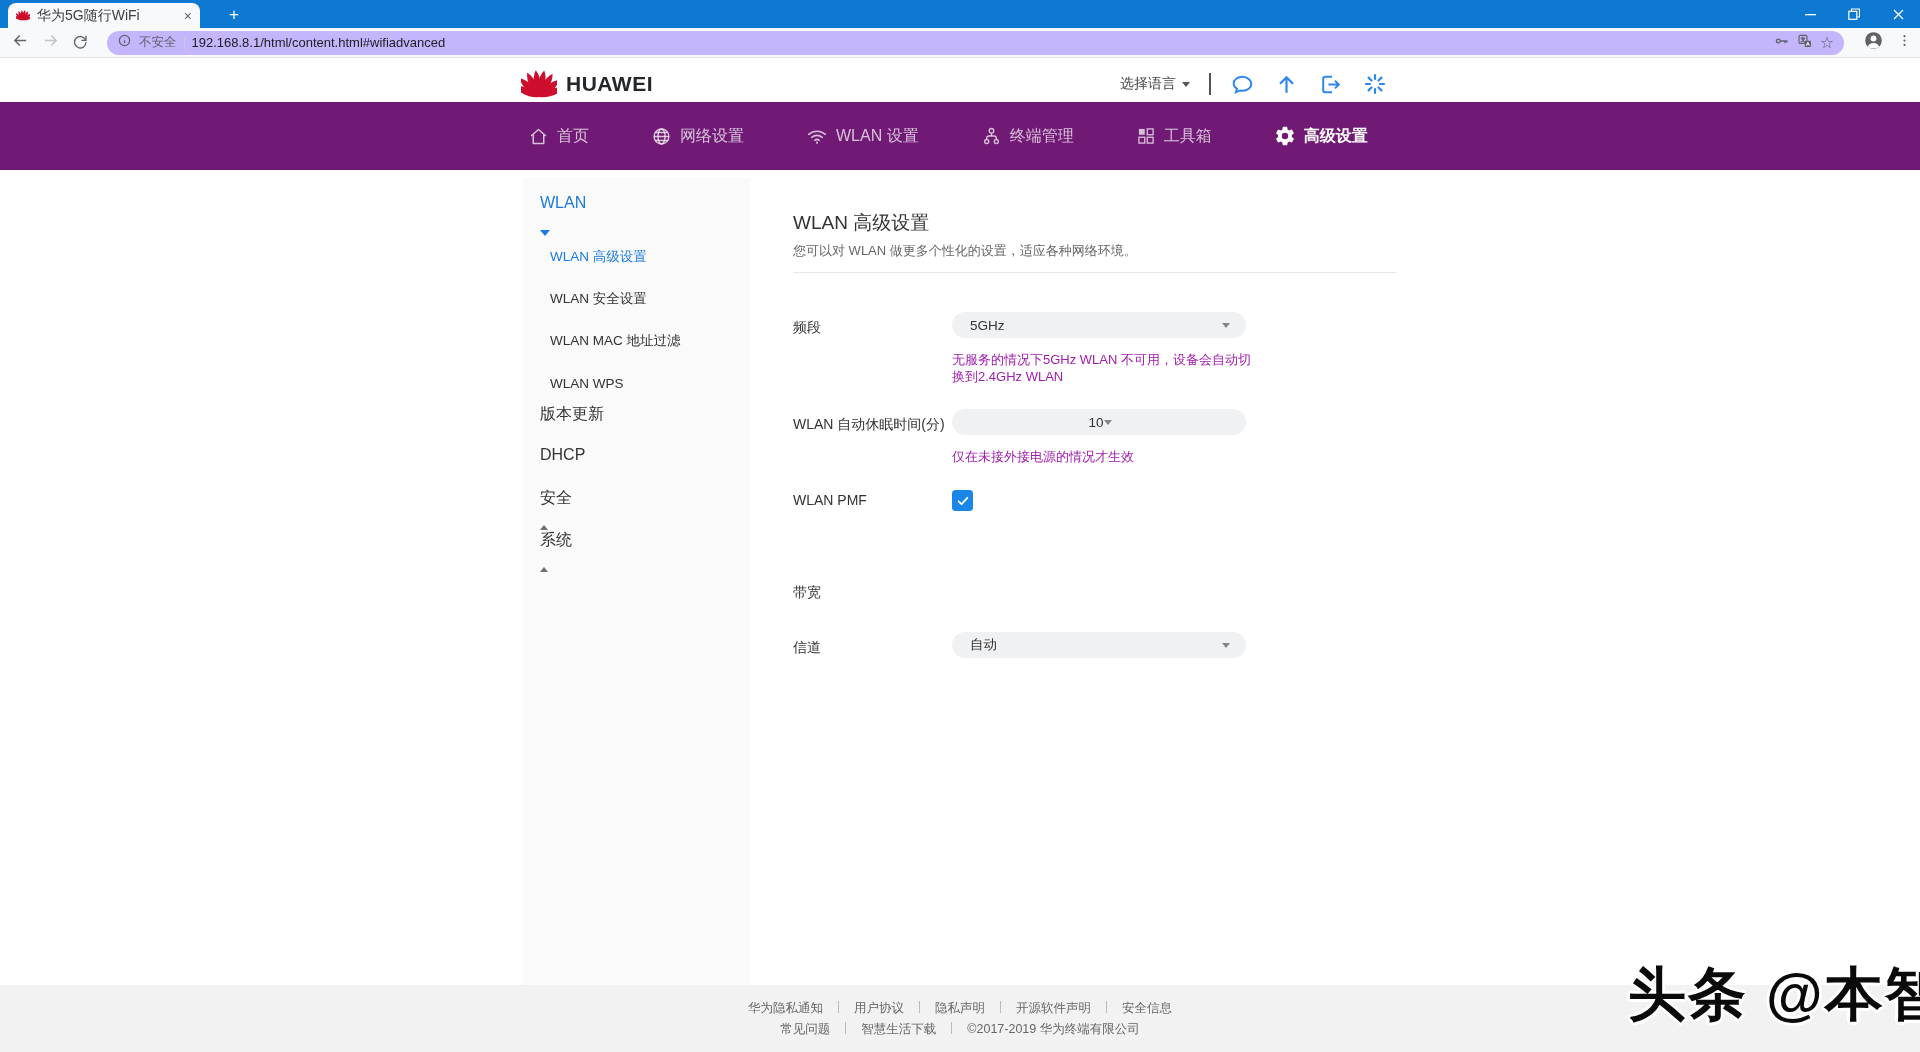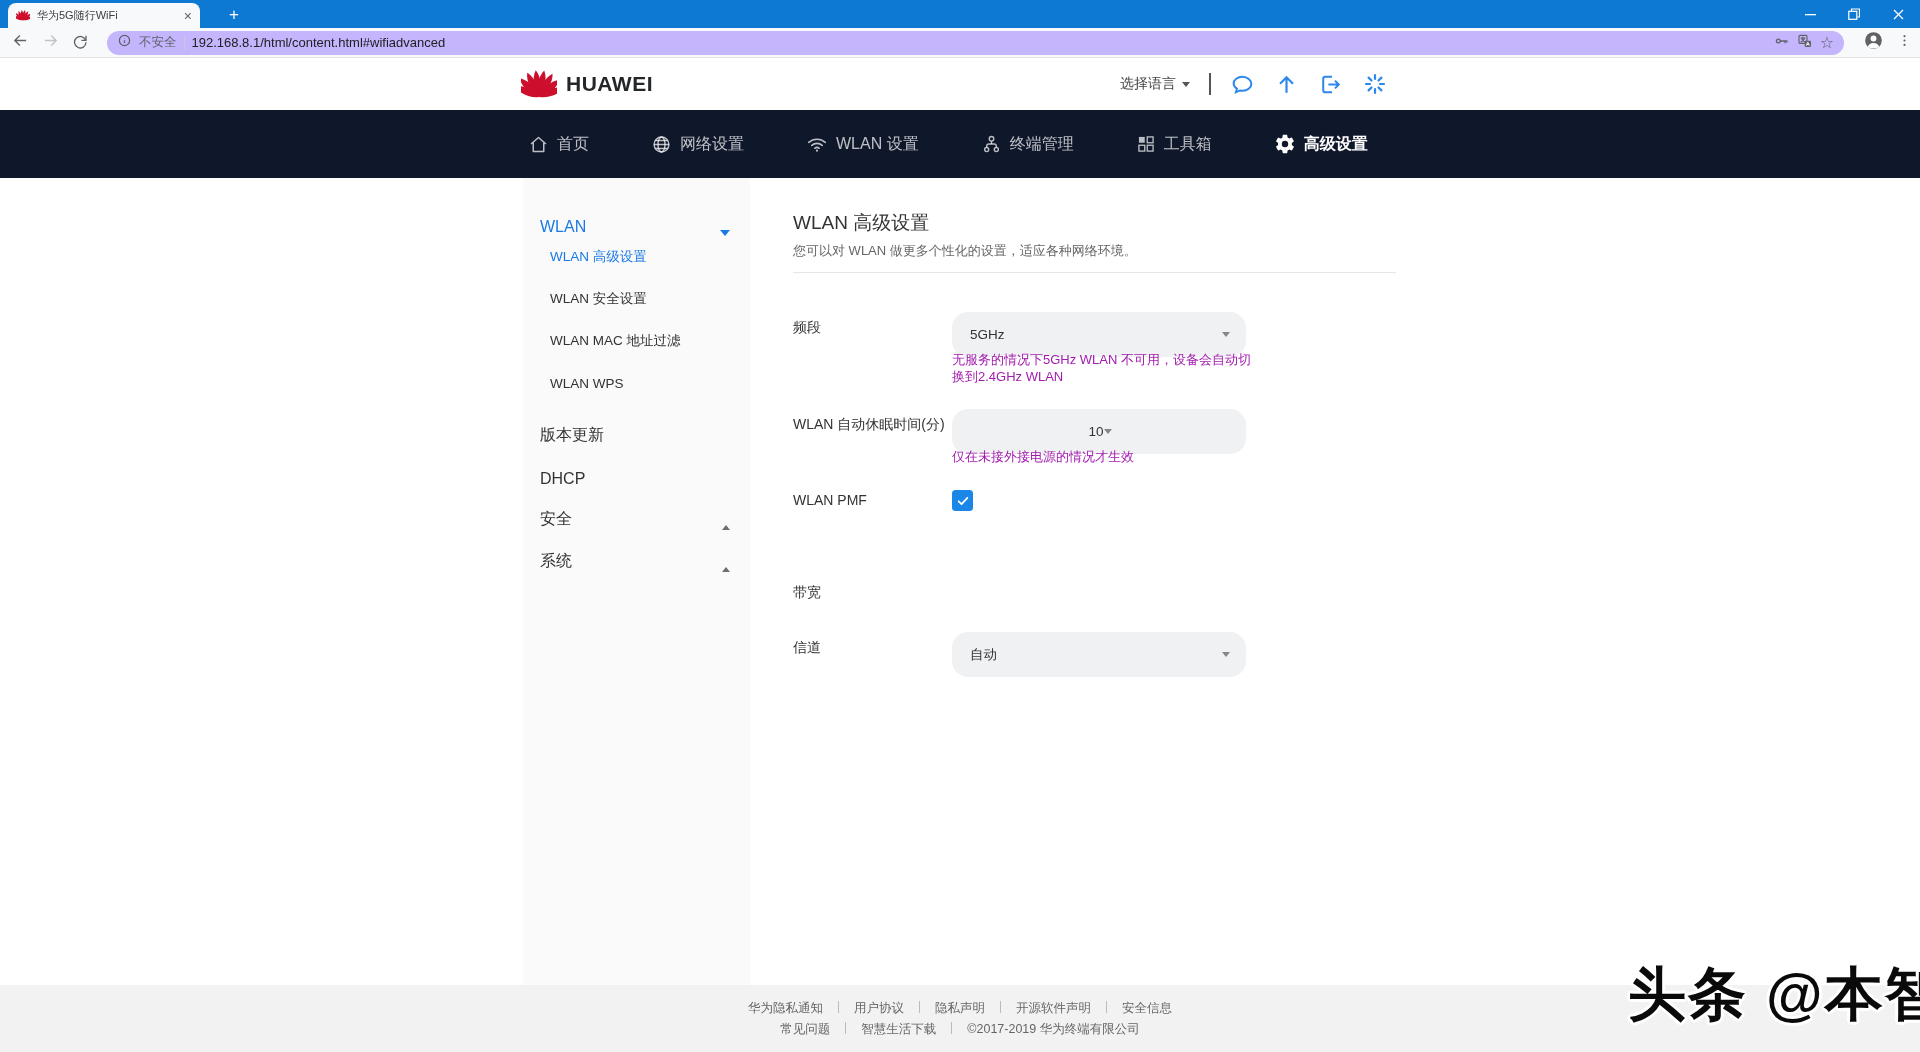--- a/index.html
+++ b/index.html
@@ -2,21 +2,21 @@
 <html><head>
 <meta charset="utf-8">
 <style>
   html,body{margin:0;padding:0;background:#fff;}
   .screen{position:relative;width:1920px;height:1052px;overflow:hidden;
     font-family:"Liberation Sans","DejaVu Sans",sans-serif;color:#333;}
   
   .titlebar{position:absolute;left:0;top:0;width:1920px;height:28px;background:#0e79d2;}
   .tab{position:absolute;left:8px;top:3px;width:192px;height:25px;background:#f8f9fa;
     border-radius:8px 8px 0 0;display:flex;align-items:center;padding:0 8px;box-sizing:border-box;gap:7px;}
-  .tab-title{flex:1;font-size:11px;color:#3c4043;white-space:nowrap;overflow:hidden;text-overflow:ellipsis;}
+  .tab-title{flex:1;font-size:14px;color:#3c4043;white-space:nowrap;overflow:hidden;text-overflow:ellipsis;}
   .tab-close{font-size:14px;color:#5f6368;line-height:1;}
   .newtab{position:absolute;left:220px;top:4px;width:28px;height:21px;display:flex;align-items:center;
     justify-content:center;color:#fff;font-size:17px;font-weight:400;}
   .win-controls{position:absolute;right:0;top:0;height:28px;display:flex;}
   .win-btn{width:44px;height:28px;display:flex;align-items:center;justify-content:center;color:#fff;}
   .toolbar{position:absolute;left:0;top:28px;width:1920px;height:30px;background:#f8f9fa;
     border-bottom:1px solid #dfe1e5;display:flex;align-items:center;box-sizing:border-box;padding:0 8px 0 12px;gap:13px;}
   .urlbar{flex:1;height:24px;background:#c4b5fd;border-radius:12px;display:flex;align-items:center;
     padding:0 10px;gap:7px;box-sizing:border-box;margin:0 6px;}
   .security-text{font-size:12.5px;color:#5f6368;white-space:nowrap;}
@@ -27,43 +27,43 @@
   .page{position:absolute;left:0;top:58px;width:1920px;height:994px;background:#fff;}
   .site-header{position:absolute;left:0;top:0;width:1920px;height:52px;background:#fff;}
   .logo{position:absolute;left:521px;top:7px;display:flex;align-items:center;gap:9px;}
   .brand{font-size:21px;font-weight:bold;color:#24272a;letter-spacing:.5px;}
   .header-right{position:absolute;left:1120px;top:10px;height:32px;display:flex;align-items:center;gap:19px;}
   .lang{display:flex;align-items:center;gap:6px;font-size:14px;color:#444;}
   .lang-caret{width:0;height:0;border-left:4px solid transparent;border-right:4px solid transparent;border-top:5px solid #555;}
   .hdr-sep{width:2px;height:22px;background:#555;}
   .hicon{width:25px;height:25px;display:flex;align-items:center;justify-content:center;}
   
-  .navbar{position:absolute;left:0;top:52px;width:1920px;height:68px;background:#0f172a;
+  .navbar{position:absolute;left:0;top:44px;width:1920px;height:68px;background:#701a75;
     display:flex;align-items:center;box-sizing:border-box;padding-left:528px;gap:62px;}
   .nav-item{display:flex;align-items:center;gap:8px;font-size:16px;color:rgba(255,255,255,.72);white-space:nowrap;}
   .nav-item svg{display:block;}
   .nav-item.active{color:#fff;font-weight:bold;}
   
   .body{position:absolute;left:0;top:120px;width:1920px;height:807px;background:#fff;}
   .sidebar{position:absolute;left:523px;top:0;width:227px;height:807px;background:#fafafa;
     box-sizing:border-box;padding-top:16px;}
-  .side-row{height:42px;display:flex;align-items:flex-end;justify-content:space-between;
-    padding:0 20px 0 17px;font-size:16px;color:#333;}
+  .side-row{height:42px;display:flex;align-items:flex-start;justify-content:space-between;
+    padding:0 20px 0 17px;font-size:16px;color:#333;flex-direction:column;}
   .side-row.blue{color:#1a7ae6;}
   .side-sub{height:42px;display:flex;align-items:center;padding-left:27px;font-size:13.5px;color:#333;}
   .side-sub.active{color:#1a7ae6;}
   .tri-down{width:0;height:0;border-left:5px solid transparent;border-right:5px solid transparent;border-top:6px solid #1a7ae6;}
   .tri-up{width:0;height:0;border-left:4.5px solid transparent;border-right:4.5px solid transparent;border-bottom:5px solid #6e6e6e;}
   .main{position:absolute;left:793px;top:0;width:620px;height:807px;}
   .main .abs{position:absolute;}
   .page-title{font-size:19px;color:#333;font-weight:500;}
   .page-sub{font-size:13px;color:#666;}
   .divider{width:603px;height:1px;background:#e6e6e6;}
   .f-label{left:0;font-size:14px;color:#333;}
-  .dropdown{left:159px;width:294px;height:45px;background:#f0f1f3;border-radius:16px;
+  .dropdown{left:159px;width:294px;height:26px;background:#f0f1f3;border-radius:16px;
     display:flex;align-items:center;justify-content:space-between;padding:0 16px 0 18px;box-sizing:border-box;}
   .dd-value{font-size:13.5px;color:#333;}
   .dd-caret{width:0;height:0;border-left:4.5px solid transparent;border-right:4.5px solid transparent;border-top:5.5px solid #868686;}
   .help{left:159px;width:306px;font-size:13px;color:#a21caf;line-height:16.5px;}
   .checkbox{left:159px;width:21px;height:21px;background:#1a87e8;border-radius:3.5px;
     display:flex;align-items:center;justify-content:center;}
   .save-btn{left:159px;width:294px;height:39px;background:#fbfbfb;border:1px solid #ececec;
     border-radius:20px;display:flex;align-items:center;justify-content:center;
     font-size:14px;color:#b9d3f5;box-sizing:border-box;}
   

